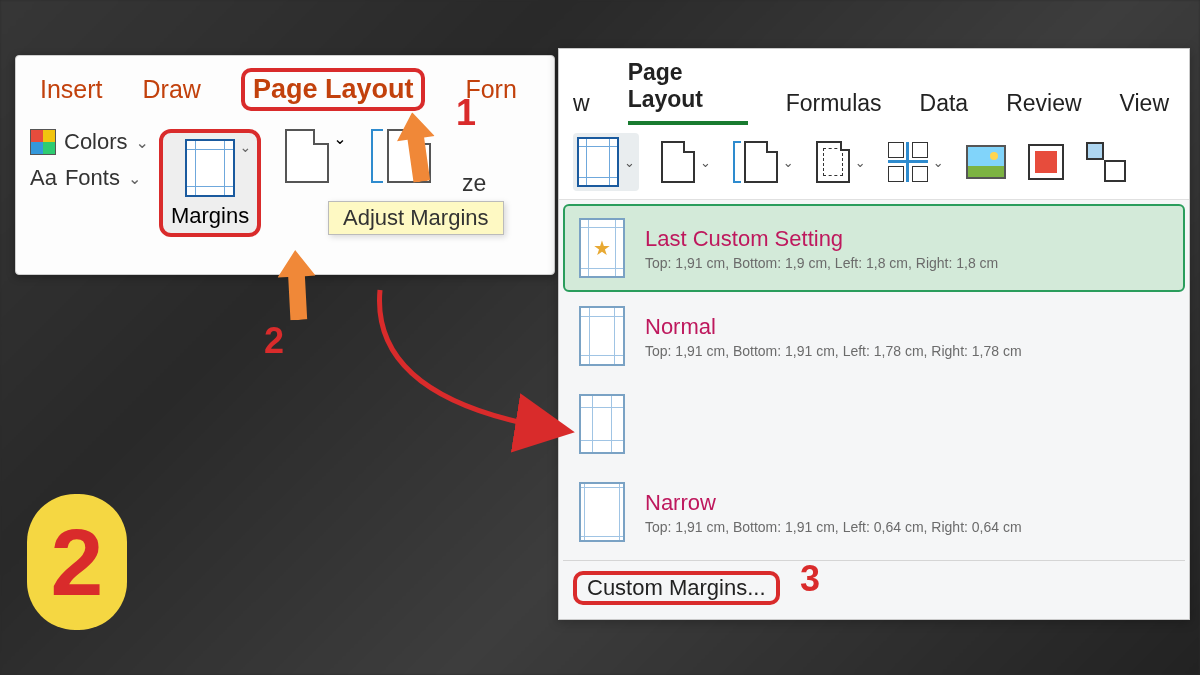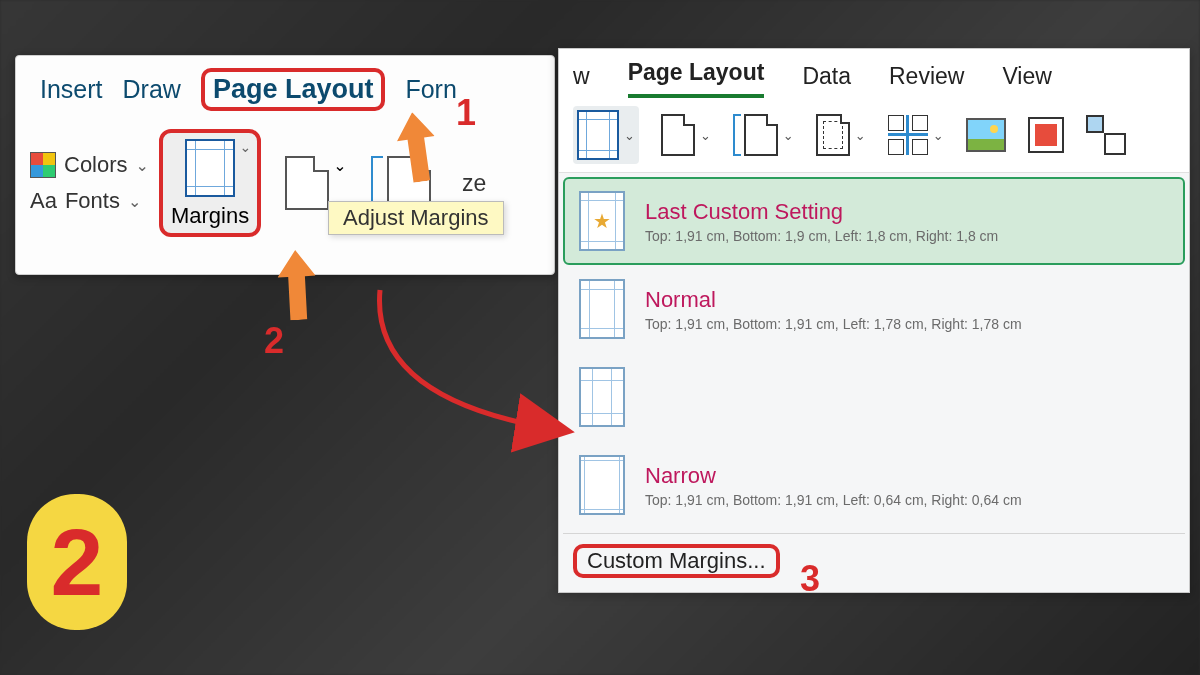--- a/index.html
+++ b/index.html
@@ -30,37 +30,36 @@
   height: 220px;
   background: #fdfdfd;
   border: 1px solid #d0d0d0;
   border-radius: 4px;
   box-shadow: 0 2px 8px rgba(0,0,0,0.3);
 }
 
 .lp-tabs {
   display: flex;
   align-items: center;
-  gap: 20px;
+  gap: 40px;
   padding: 12px 24px;
   font-size: 25px;
-  color: #0c4a6e;
+  color: #c2410c;
 }
 .lp-tab { cursor: pointer; }
 .lp-tab.highlighted {
   border: 4px solid #d92b2b;
   border-radius: 10px;
   padding: 2px 8px;
   font-weight: 700;
   font-size: 27px;
 }
 
 .lp-body {
   display: flex;
-  align-items: center;
   padding: 6px 14px;
   gap: 10px;
 }
 .lp-col { display: flex; flex-direction: column; gap: 10px; }
 .lp-item { display: flex; align-items: center; gap: 8px; font-size: 22px; color: #333; cursor: pointer; }
 .lp-item .chev { font-size: 16px; color: #666; }
 
 .colors-icon {
   width: 26px; height: 26px;
   display: grid; grid-template-columns: 1fr 1fr; grid-template-rows: 1fr 1fr;
@@ -344,20 +343,21 @@
     <span class="lp-trailing">ze</span>
   </div>
 
   <div class="tooltip-adjust">Adjust Margins</div>
 </div>
 
 <div class="right-panel">
   <div class="rp-tabs">
     <span class="rp-tab">w</span>
     <span class="rp-tab active">Page Layout</span>
+    <span class="rp-tab">Formulas</span>
     <span class="rp-tab">Data</span>
     <span class="rp-tab">Review</span>
     <span class="rp-tab">View</span>
   </div>
 
   <div class="rp-ribbon">
     <div class="rp-btn rp-margins-active">
       <div class="rp-margins-icon"></div>
       <span class="chev-down">⌄</span>
     </div>

